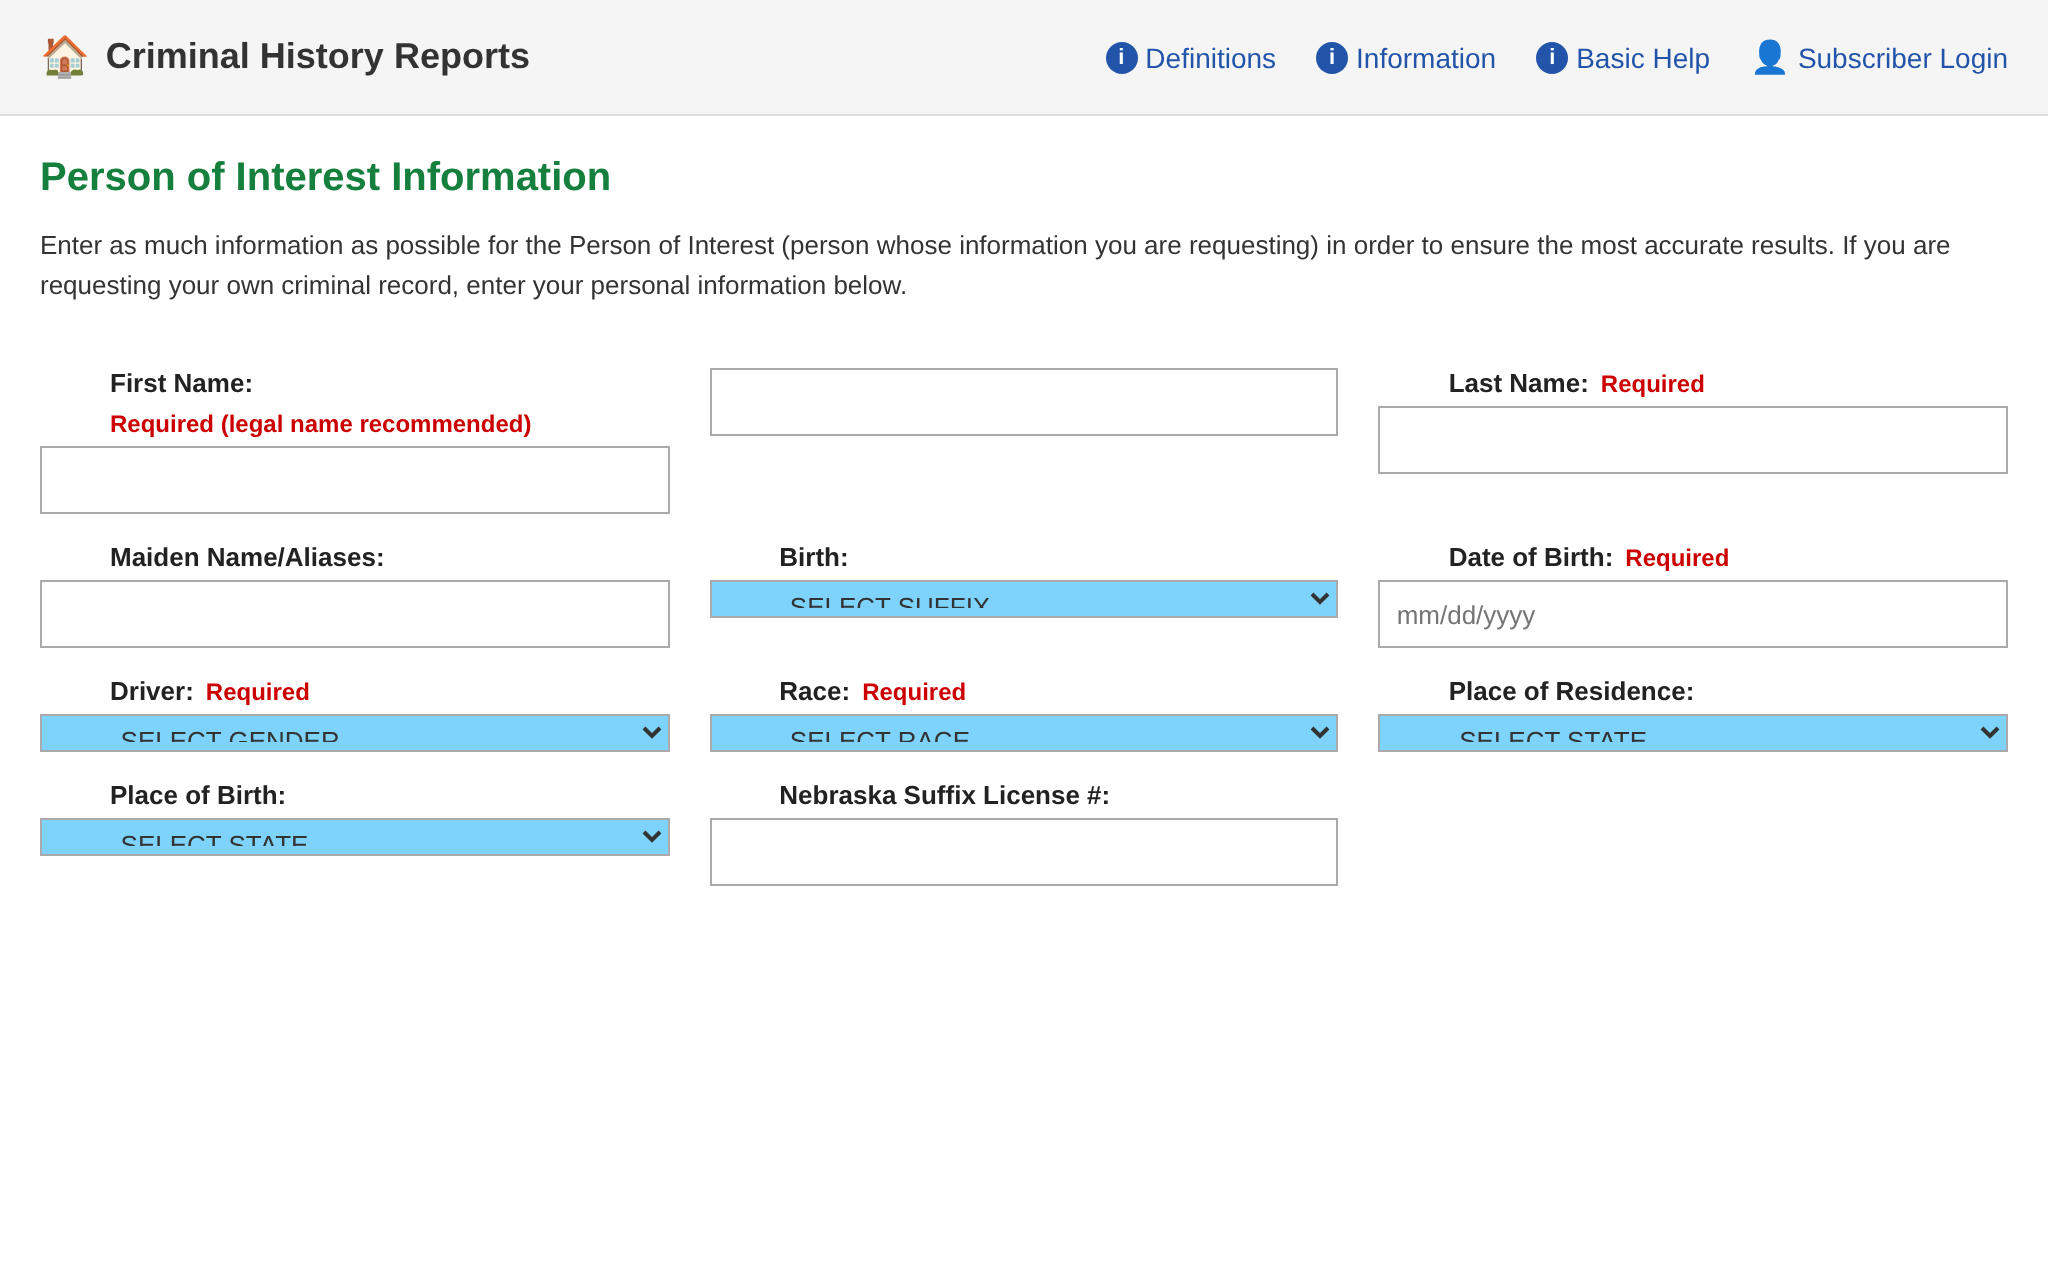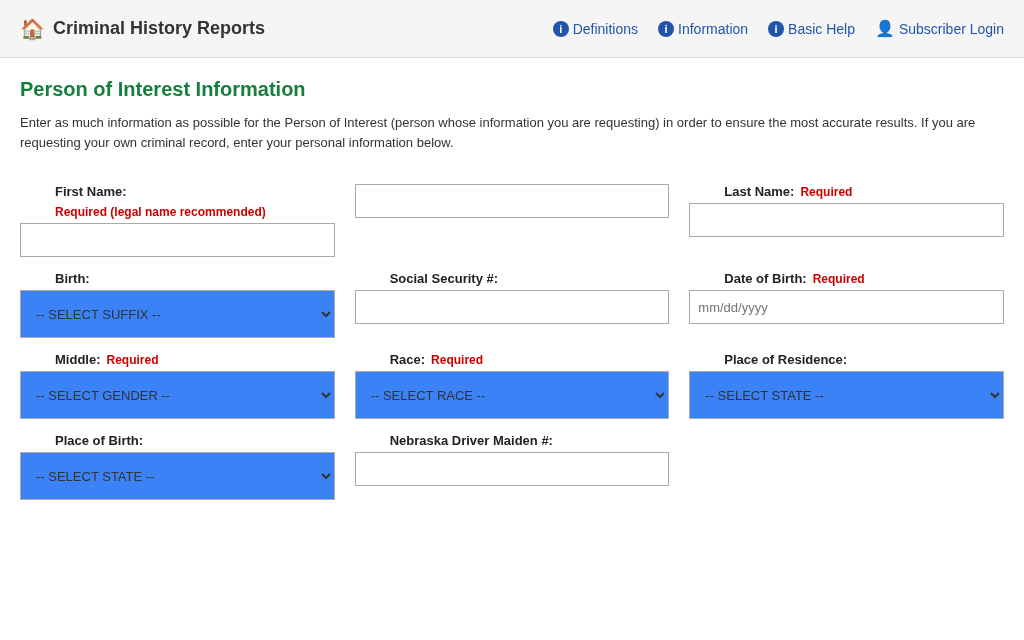--- a/index.html
+++ b/index.html
@@ -118,27 +118,27 @@
       height: 32px;
       border: 1px solid #aaa;
       padding: 16px 8px;
       font-size: 13px;
       color: #333;
       width: 100%;
       outline: none;
     }
 
     .form-select {
-      height: 48px;
+      height: 19px;
       border: 1px solid #aaa;
-      padding: 4px 11px;
+      padding: 4px 23px;
       font-size: 13px;
       color: #333;
       width: 100%;
-      background: #3b82f6;
+      background: #7dd3fc;
       cursor: pointer;
       outline: none;
     }
 
     input[placeholder] {
       color: #999;
     }
   </style>
 </head>
 <body>
@@ -187,53 +187,53 @@
     </div>
 
     <div class="form-group">
       <label class="form-label">
         <span>Last Name:</span>
         <span class="required-text">Required</span>
       </label>
       <input class="form-input" type="text" style="">
     </div>
 
+    <div class="form-group">
+      <label class="form-label">
+        <span>Maiden Name/Aliases:</span>
+      </label>
+      <input class="form-input" type="text" style="">
+    </div>
 
     <div class="form-group">
       <label class="form-label">
         <span>Birth:</span>
       </label>
       <select class="form-select">
         <option>-- SELECT SUFFIX --</option>
         <option>Jr.</option>
         <option>Sr.</option>
         <option>II</option>
         <option>III</option>
         <option>IV</option>
       </select>
     </div>
 
-    <div class="form-group">
-      <label class="form-label">
-        <span>Social Security #:</span>
-      </label>
-      <input class="form-input" type="text" style="">
-    </div>
 
     <div class="form-group">
       <label class="form-label">
         <span>Date of Birth:</span>
         <span class="required-text">Required</span>
       </label>
       <input class="form-input" type="text" placeholder="mm/dd/yyyy" style="">
     </div>
 
     <div class="form-group">
       <label class="form-label">
-        <span>Middle:</span>
+        <span>Driver:</span>
         <span class="required-text">Required</span>
       </label>
       <select class="form-select">
         <option>-- SELECT GENDER --</option>
         <option>Male</option>
         <option>Female</option>
       </select>
     </div>
 
     <div class="form-group">
@@ -272,19 +272,19 @@
         <option>-- SELECT STATE --</option>
         <option>Alabama</option>
         <option>Alaska</option>
         <option>Nebraska</option>
         <option>New York</option>
       </select>
     </div>
 
     <div class="form-group">
       <label class="form-label">
-        <span>Nebraska Driver Maiden #:</span>
+        <span>Nebraska Suffix License #:</span>
       </label>
       <input class="form-input" type="text" style="">
     </div>
 
   </div>
 </div>
 
 </body></html>

